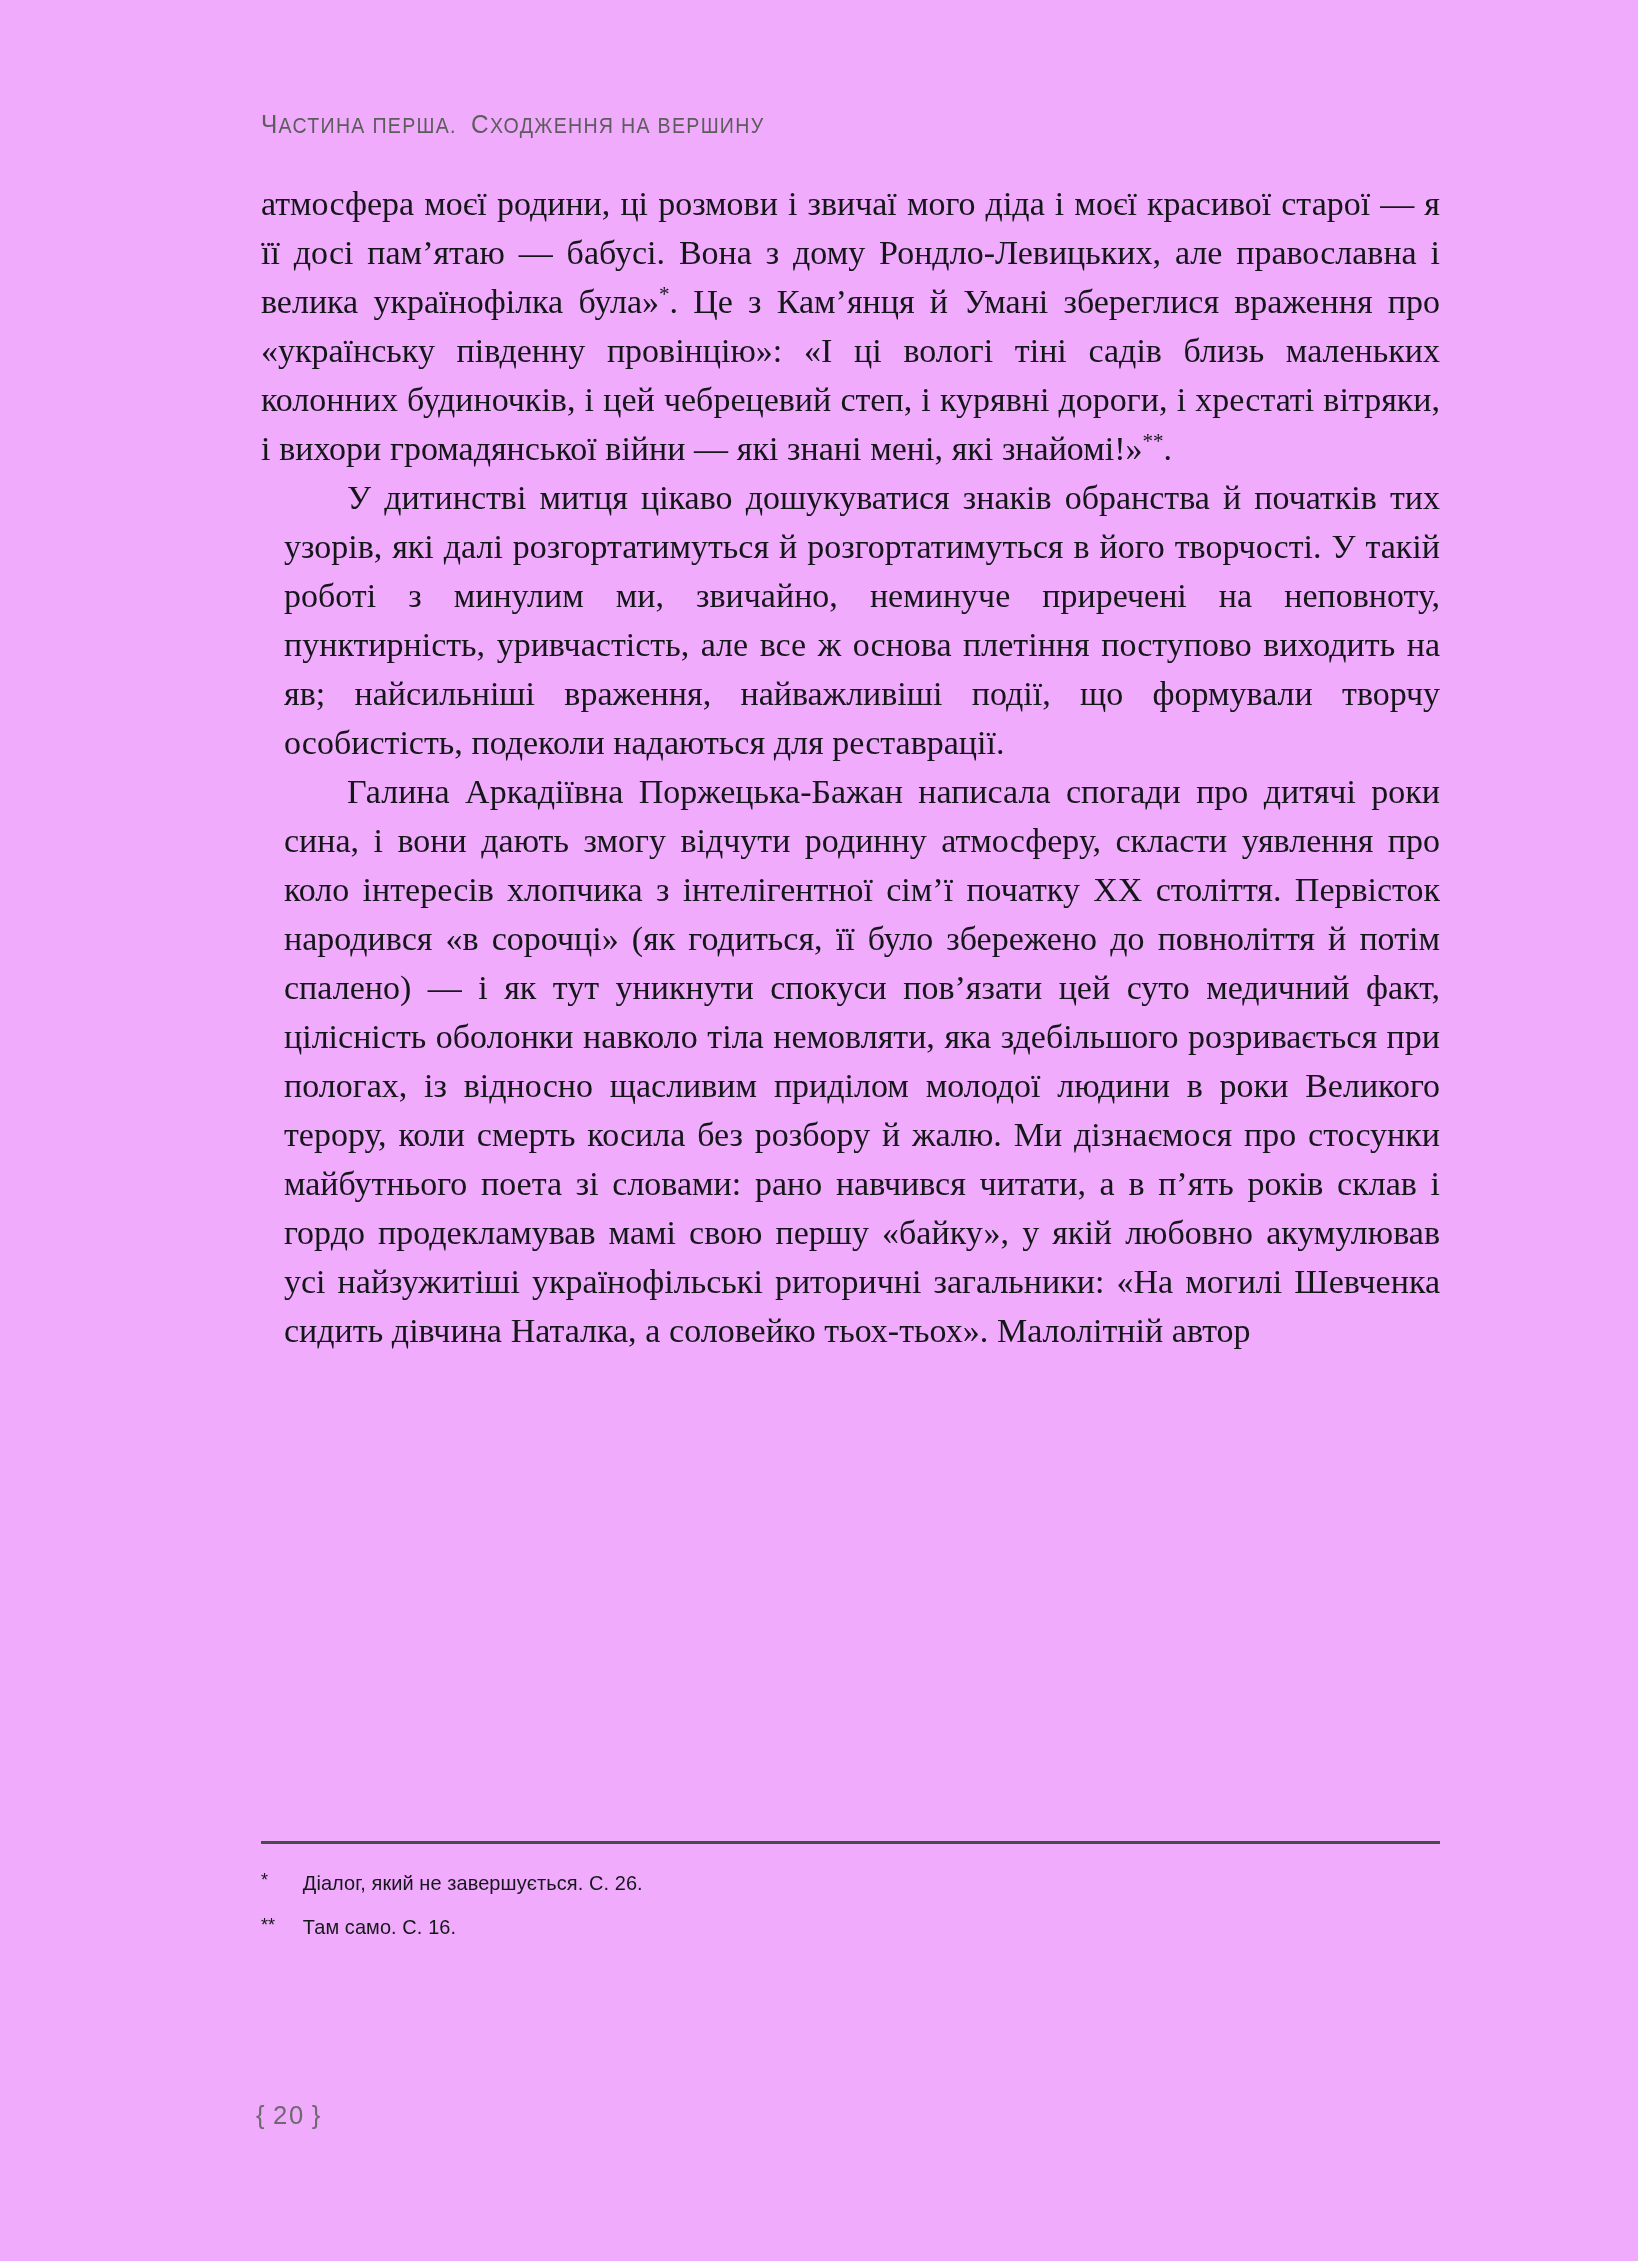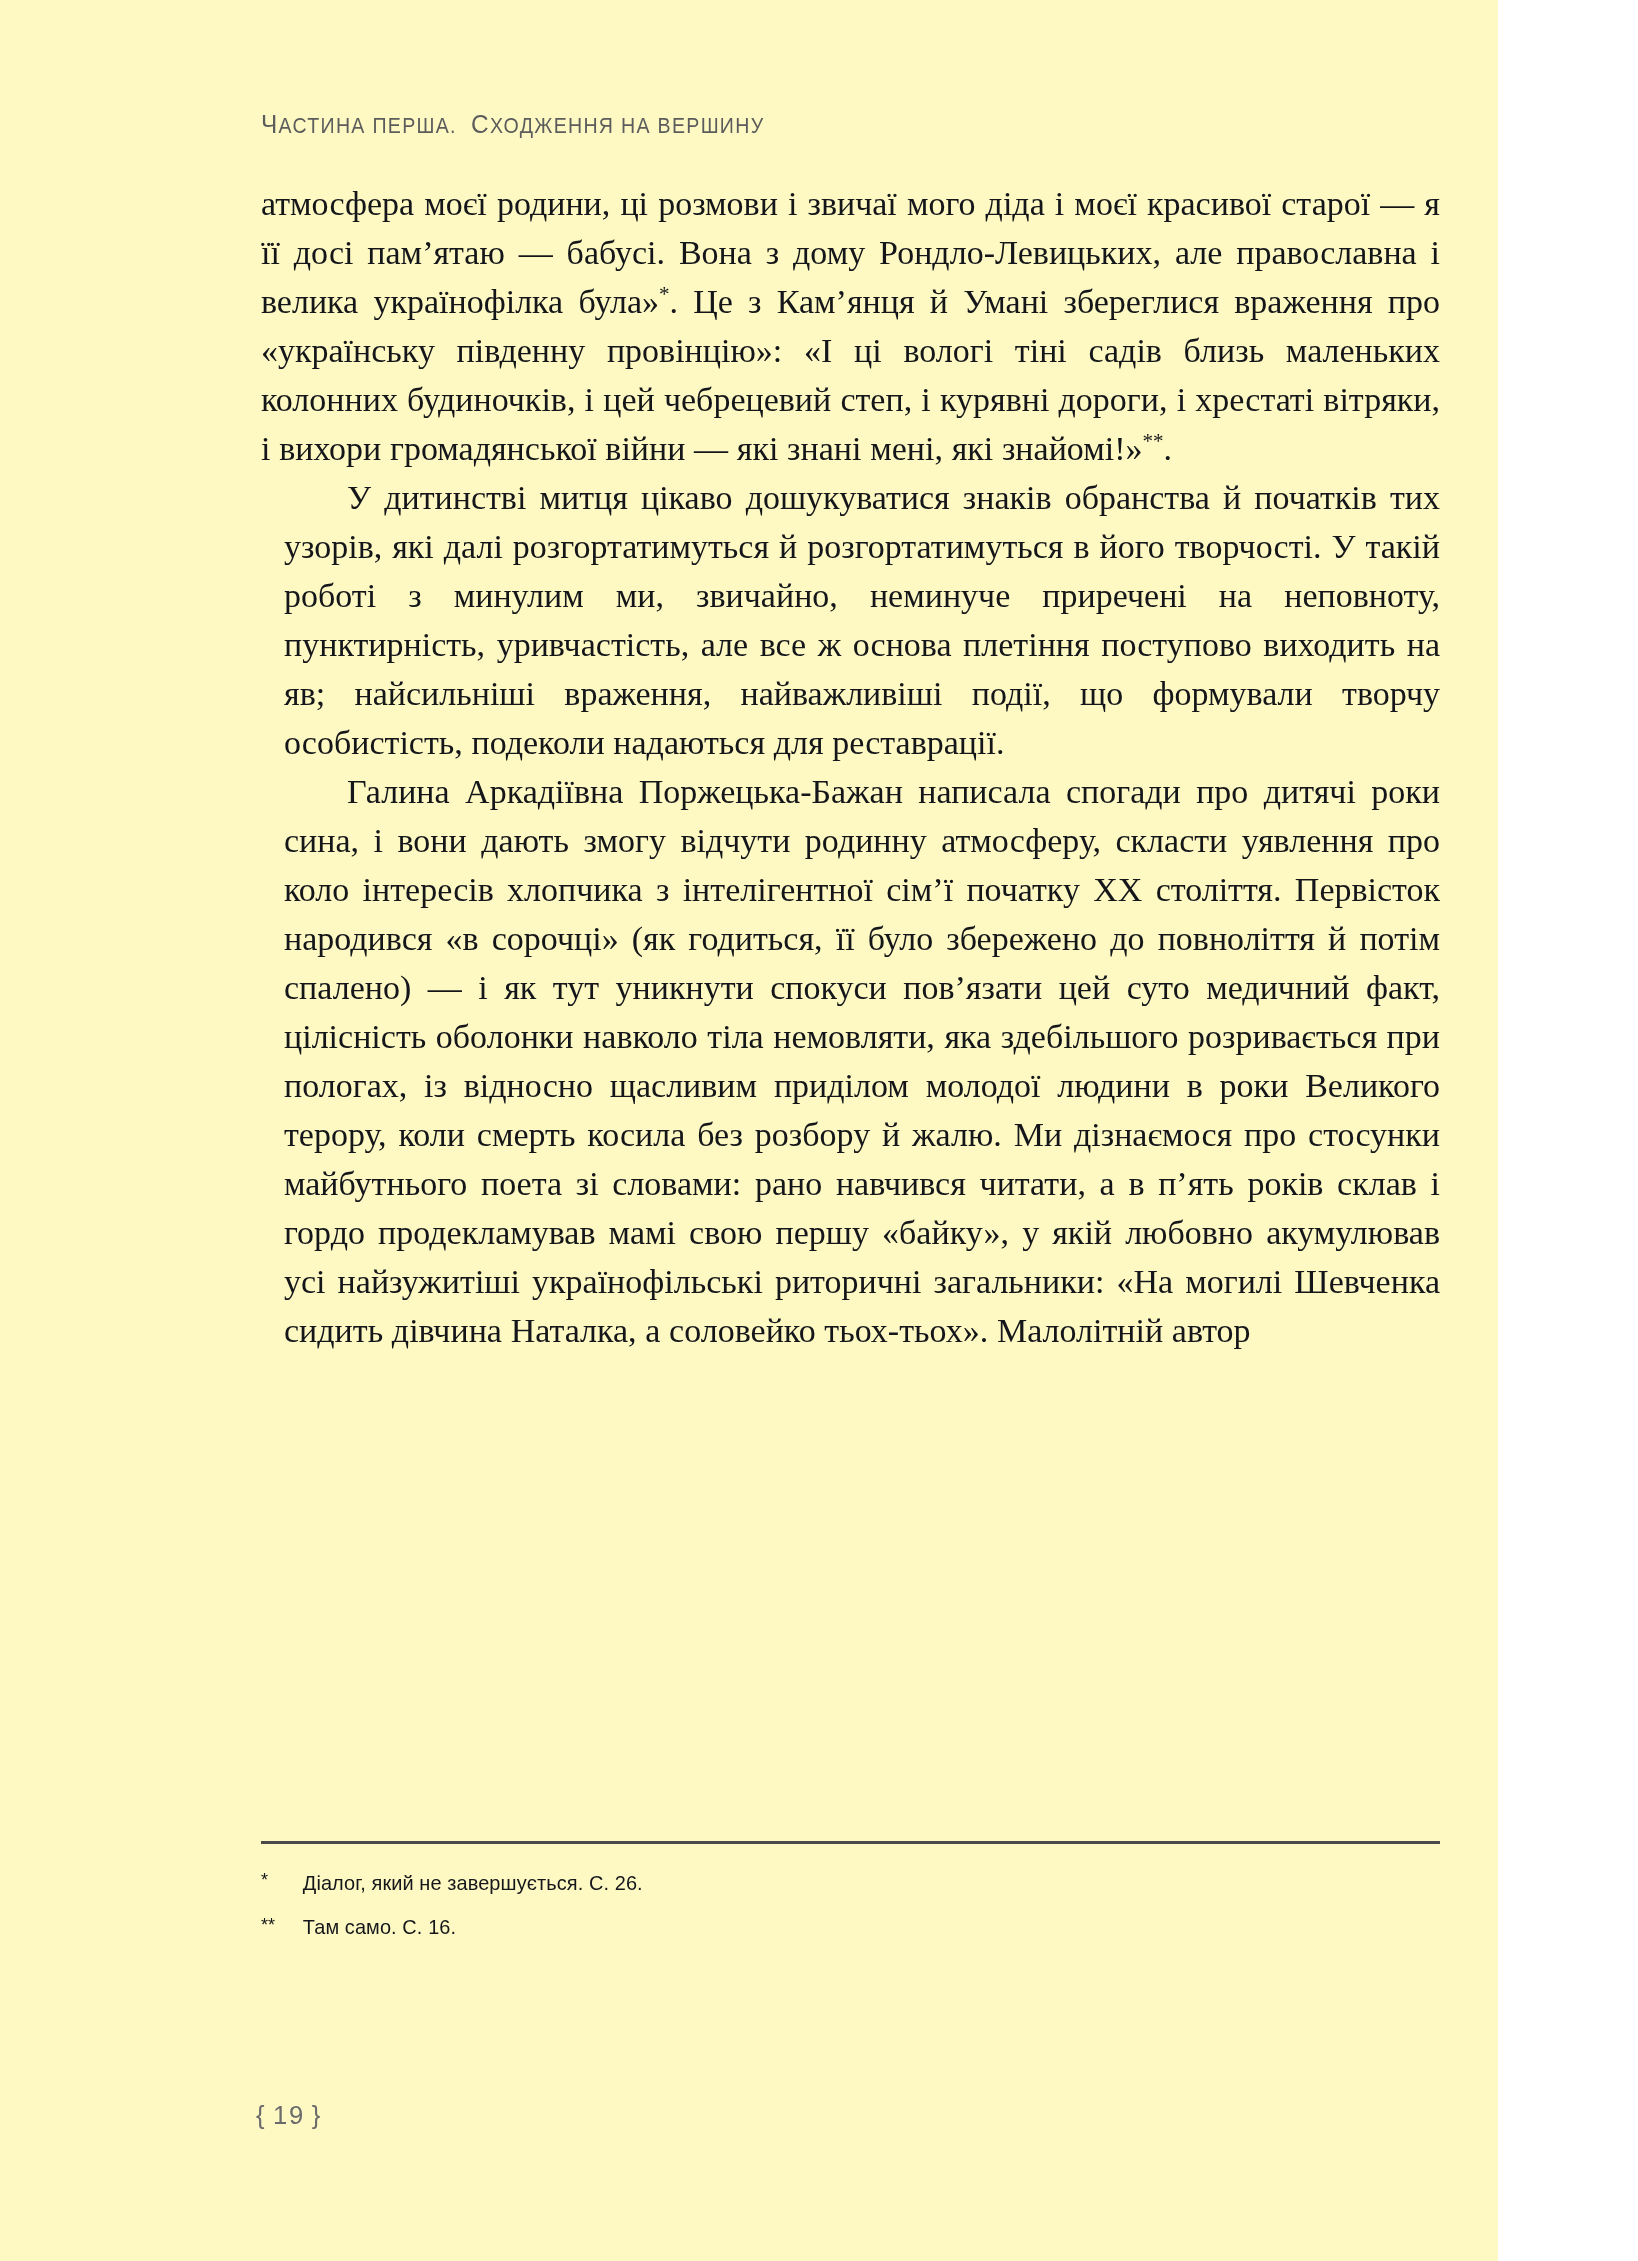--- a/index.html
+++ b/index.html
@@ -8,23 +8,23 @@
     padding: 0;
     background: #ffffff;
   }
   body {
     font-family: "Liberation Serif", "DejaVu Serif", serif;
     color: #111111;
   }
 
   .page {
     position: relative;
-    width: 1498px;
+    width: 1638px;
     height: 2261px;
-    background: #fef9c3;
+    background: #f0abfc;
     box-sizing: border-box;
     overflow: hidden;
   }
 
   
   .running-head {
     position: absolute;
     left: 261px;
     top: 109px;
     width: 1178px;
@@ -159,17 +159,17 @@
       <span class="fn-text">Діалог, який не завершується. С. 26.</span>
     </div>
 
     <div class="fn-item">
       <span class="fn-mark">**</span>
       <span class="fn-text">Там само. С. 16.</span>
     </div>
   </div>
 
   <div class="folio">
-    <span class="brace">{</span><span class="num">19</span><span class="brace">}</span>
+    <span class="brace">{</span><span class="num">20</span><span class="brace">}</span>
   </div>
 
 </div>
 
 
 </body></html>

